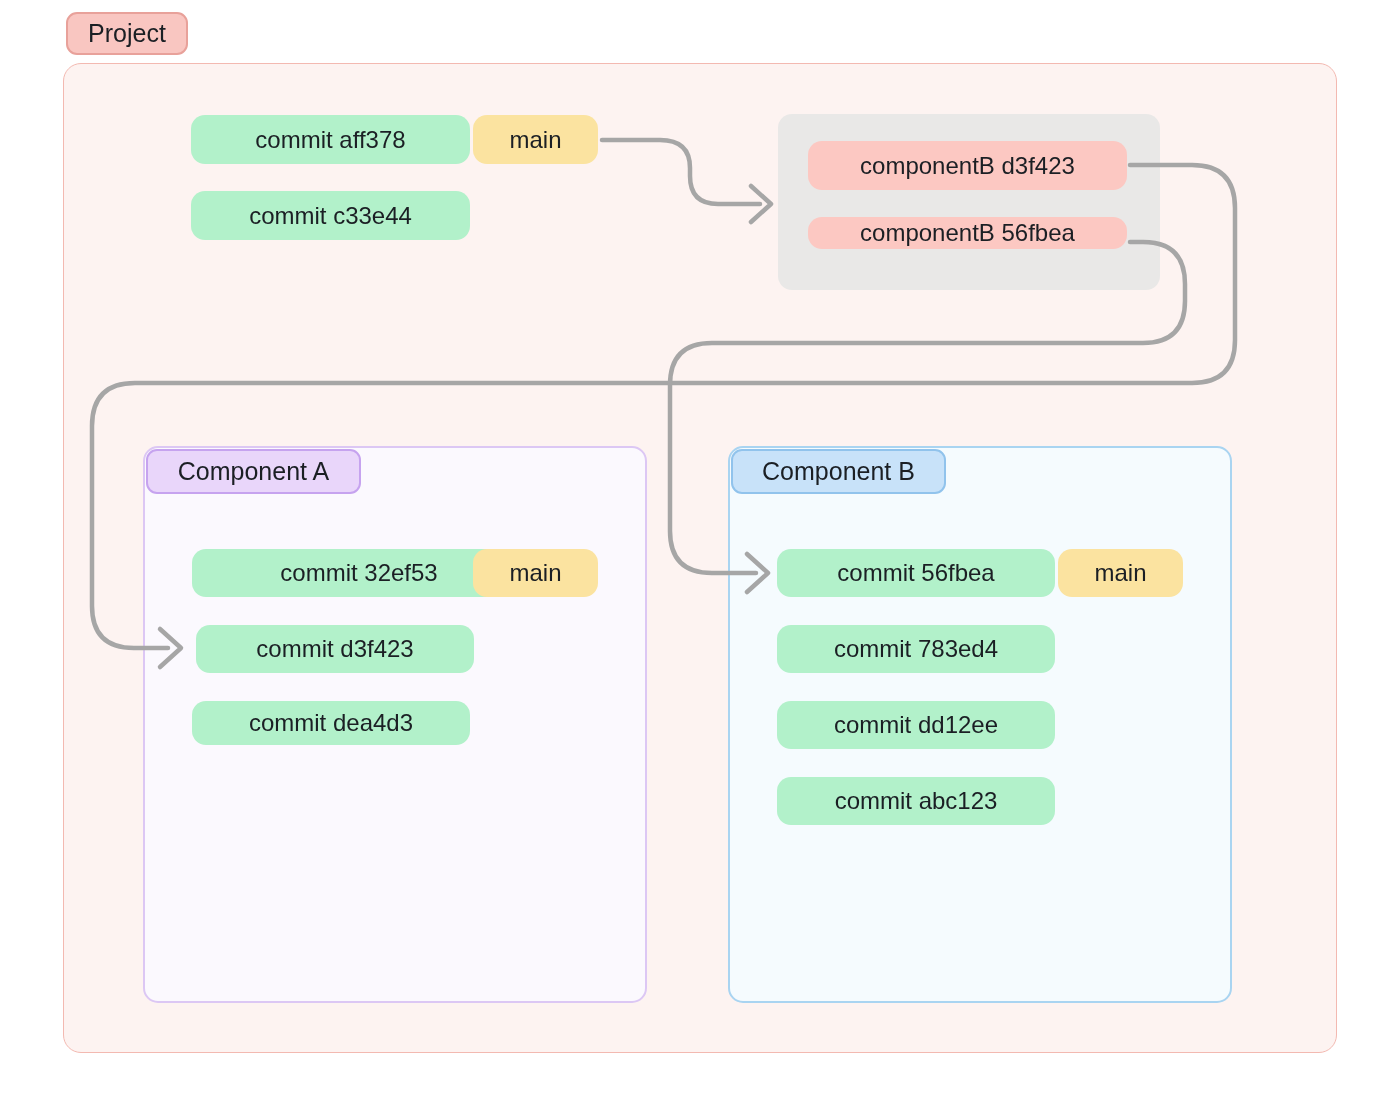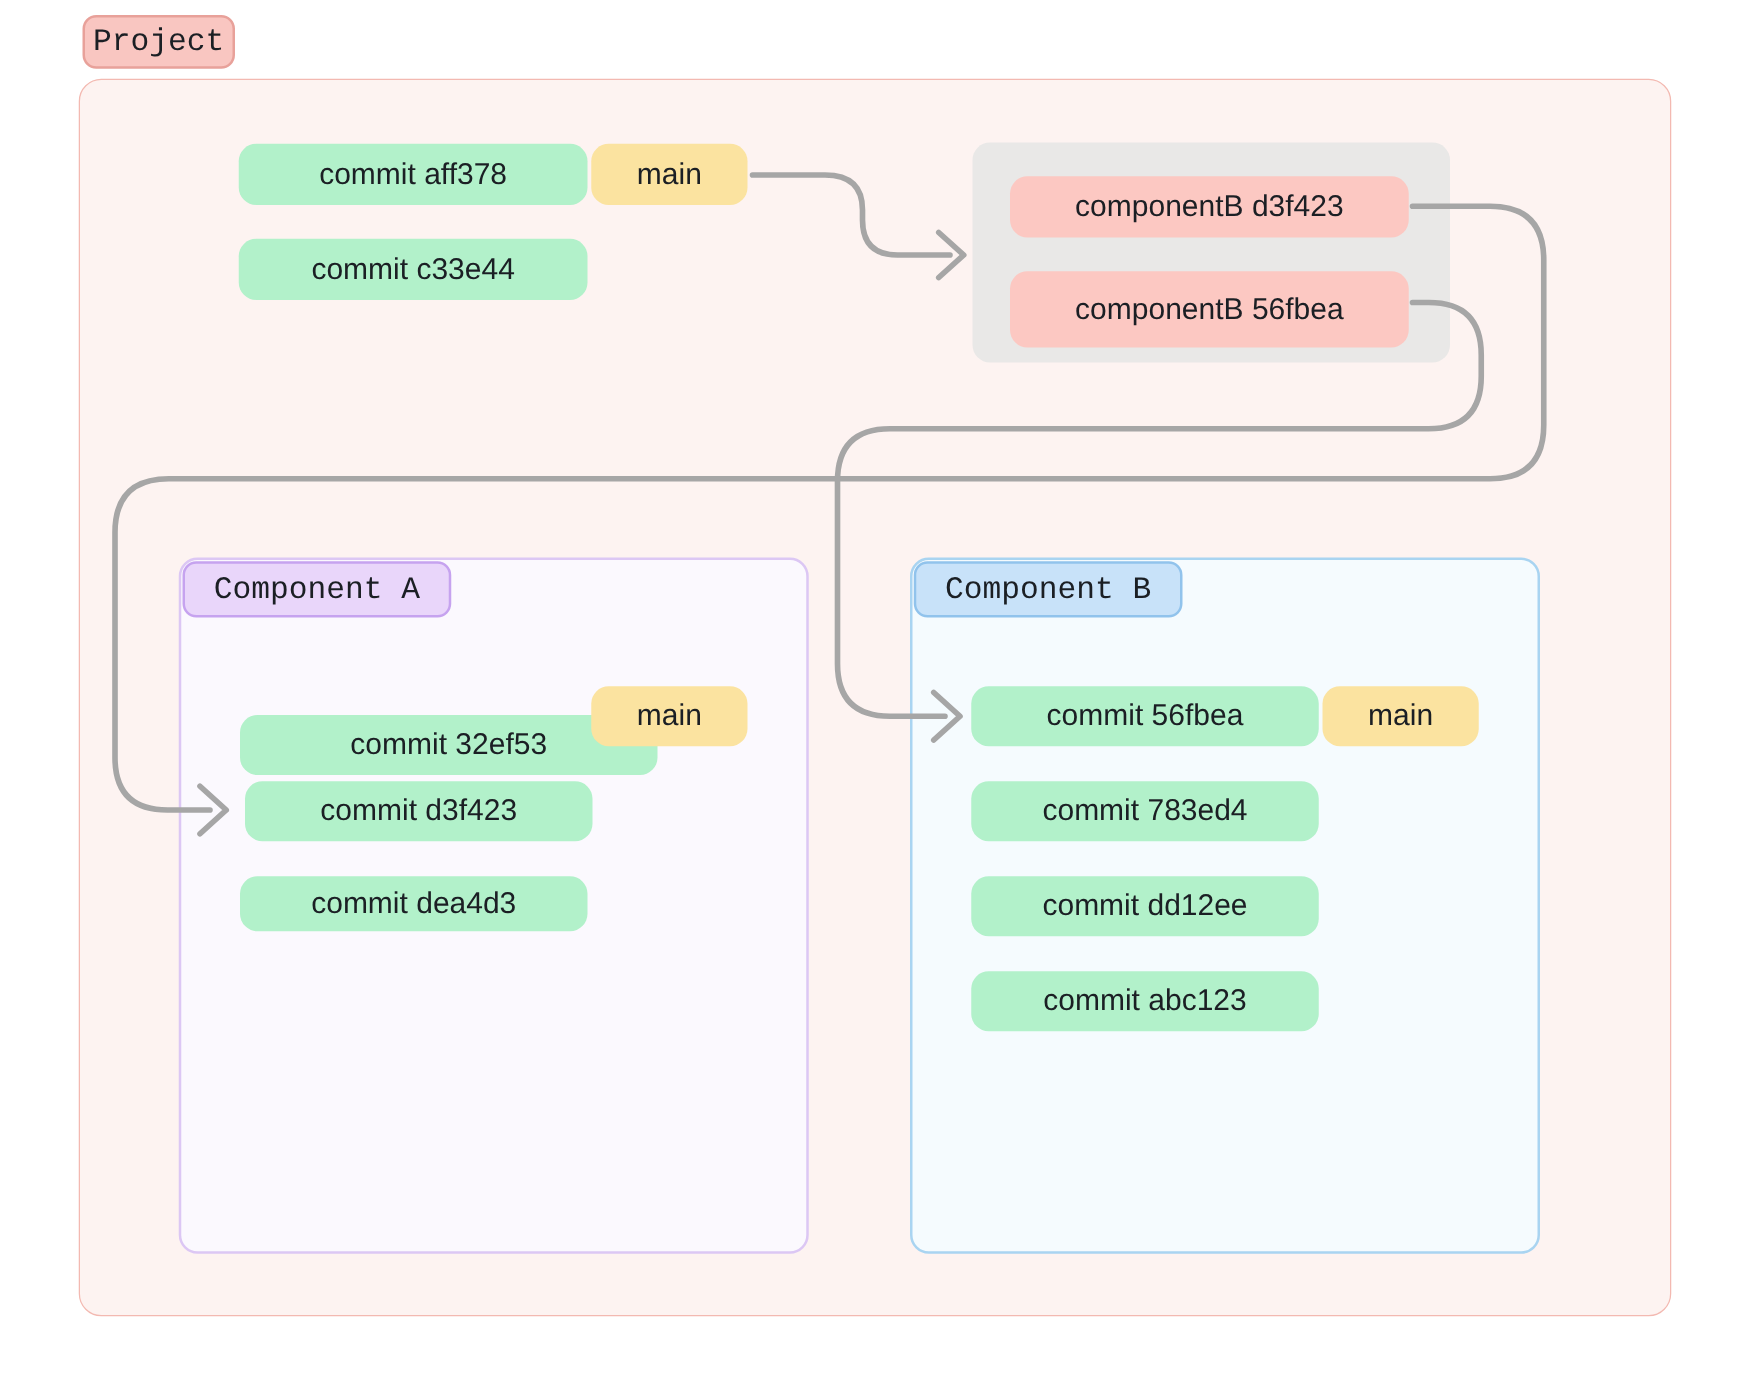--- a/index.html
+++ b/index.html
@@ -10,21 +10,21 @@
   .abs{position:absolute;box-sizing:border-box;}
   .node{
     display:flex;align-items:center;justify-content:center;
     font-size:24px;font-weight:400;color:#1b1f24;border-radius:14px;
   }
   .commit{background:#b2f1ca;}
   .branch{background:#fbe3a0;}
   .ref{background:#fcc8c2;}
   .pill{
     display:flex;align-items:center;justify-content:center;
-    font-size:25px;font-weight:500;border-radius:11px;font-family:Liberation Mono, monospace;
+    font-size:25px;font-weight:500;border-radius:11px;
   }
   .project-pill{background:#f9c6c1;border:2px solid #e8a19a;}
   .compA-pill{background:#e9d6fa;border:2px solid #c6a3ef;}
   .compB-pill{background:#c8e2f9;border:2px solid #91c3ec;}
   .project-box{
     background:#fdf3f1;border:1.5px solid #f3b9b1;border-radius:18px;
   }
   .submodule-box{background:#e9e8e7;border-radius:14px;}
   .compA-box{background:#fbf9fe;border:2.5px solid #dcc7f4;border-radius:15px;}
   .compB-box{background:#f5fbfe;border:2.5px solid #a9d4f1;border-radius:15px;}
@@ -50,30 +50,30 @@
   <span>main</span>
 </div>
 <div class="abs node commit" style="left:191px;top:191px;width:279px;height:49px;">
   <span>commit c33e44</span>
 </div>
 
 <div class="abs submodule-box" style="left:778px;top:114px;width:382px;height:176px;"></div>
 <div class="abs node ref" style="left:808px;top:141px;width:319px;height:49px;">
   <span>componentB d3f423</span>
 </div>
-<div class="abs node ref" style="left:808px;top:217px;width:319px;height:61px;">
+<div class="abs node ref" style="left:808px;top:217px;width:319px;height:32px;">
   <span>componentB 56fbea</span>
 </div>
 
 <div class="abs compA-box" style="left:143px;top:446px;width:504px;height:557px;"></div>
 <div class="abs pill compA-pill" style="left:146px;top:449px;width:215px;height:45px;">
   <span>Component A</span>
 </div>
 
-<div class="abs node commit" style="left:192px;top:572px;width:334px;height:48px;align-items:center;">
+<div class="abs node commit" style="left:192px;top:549px;width:334px;height:48px;align-items:center;">
   <span>commit 32ef53</span>
 </div>
 <div class="abs node branch" style="left:473px;top:549px;width:125px;height:48px;">
   <span>main</span>
 </div>
 <div class="abs node commit" style="left:196px;top:625px;width:278px;height:48px;">
   <span>commit d3f423</span>
 </div>
 <div class="abs node commit" style="left:192px;top:701px;width:278px;height:44px;">
   <span>commit dea4d3</span>

